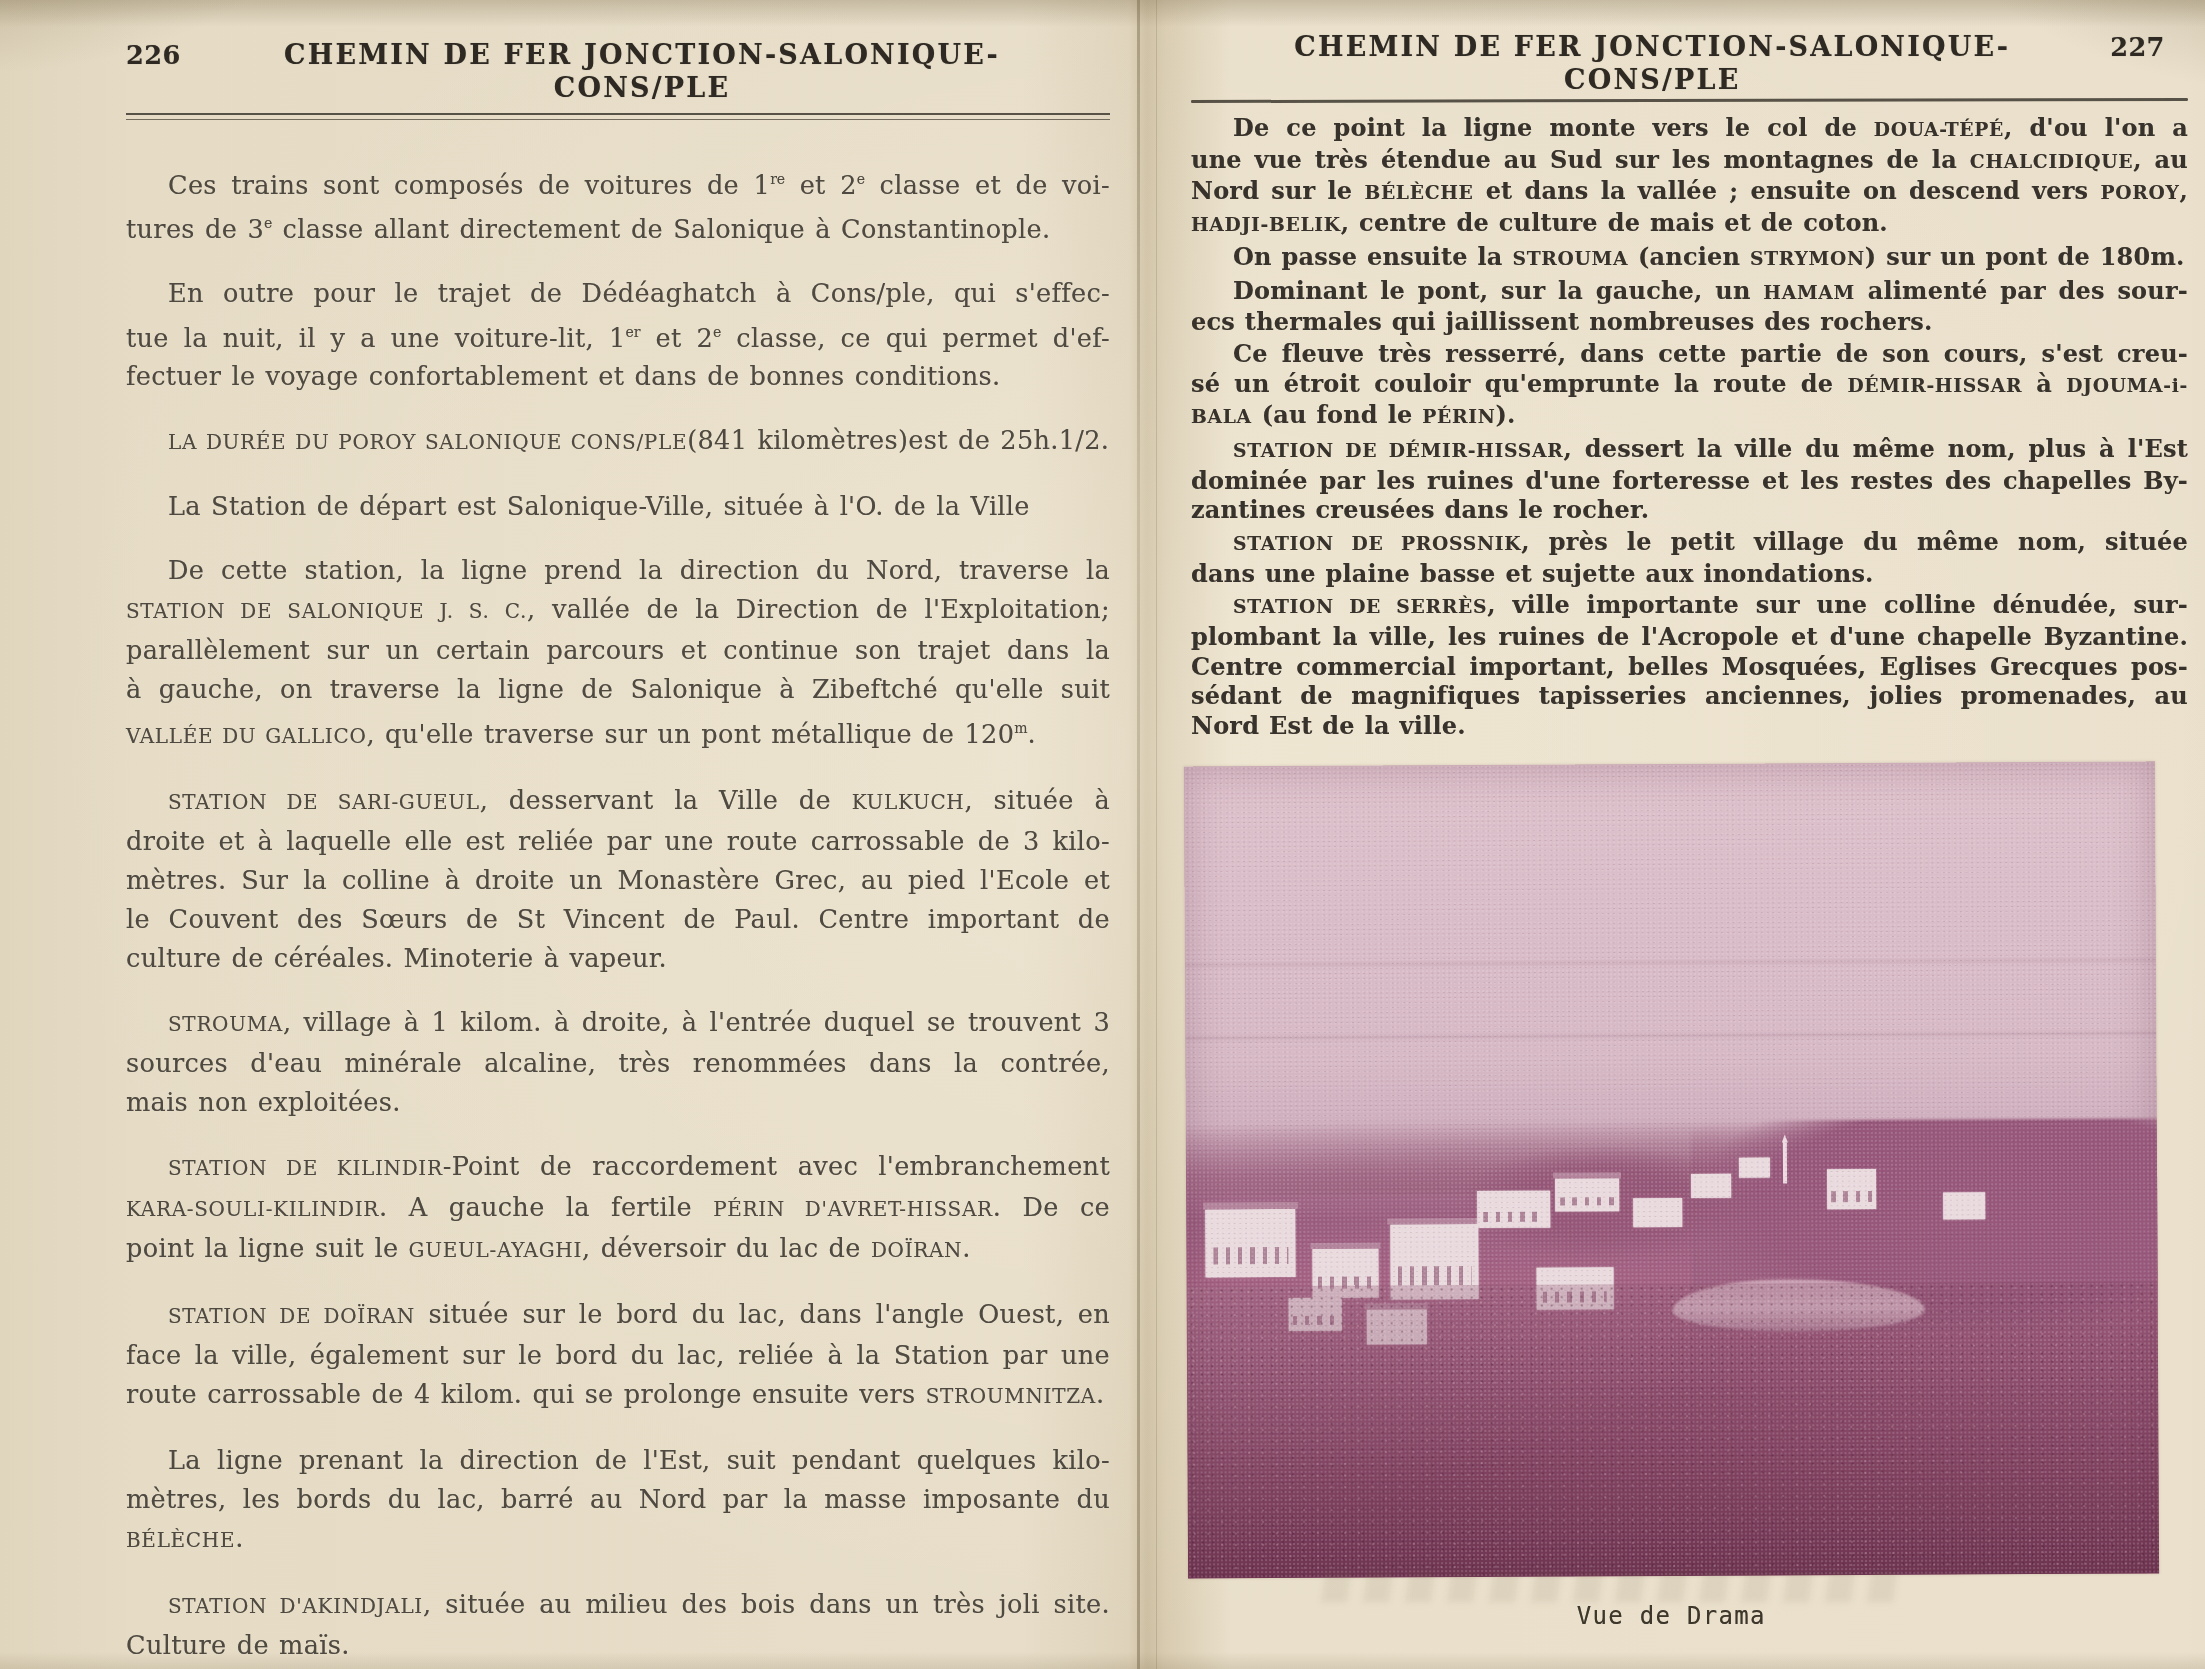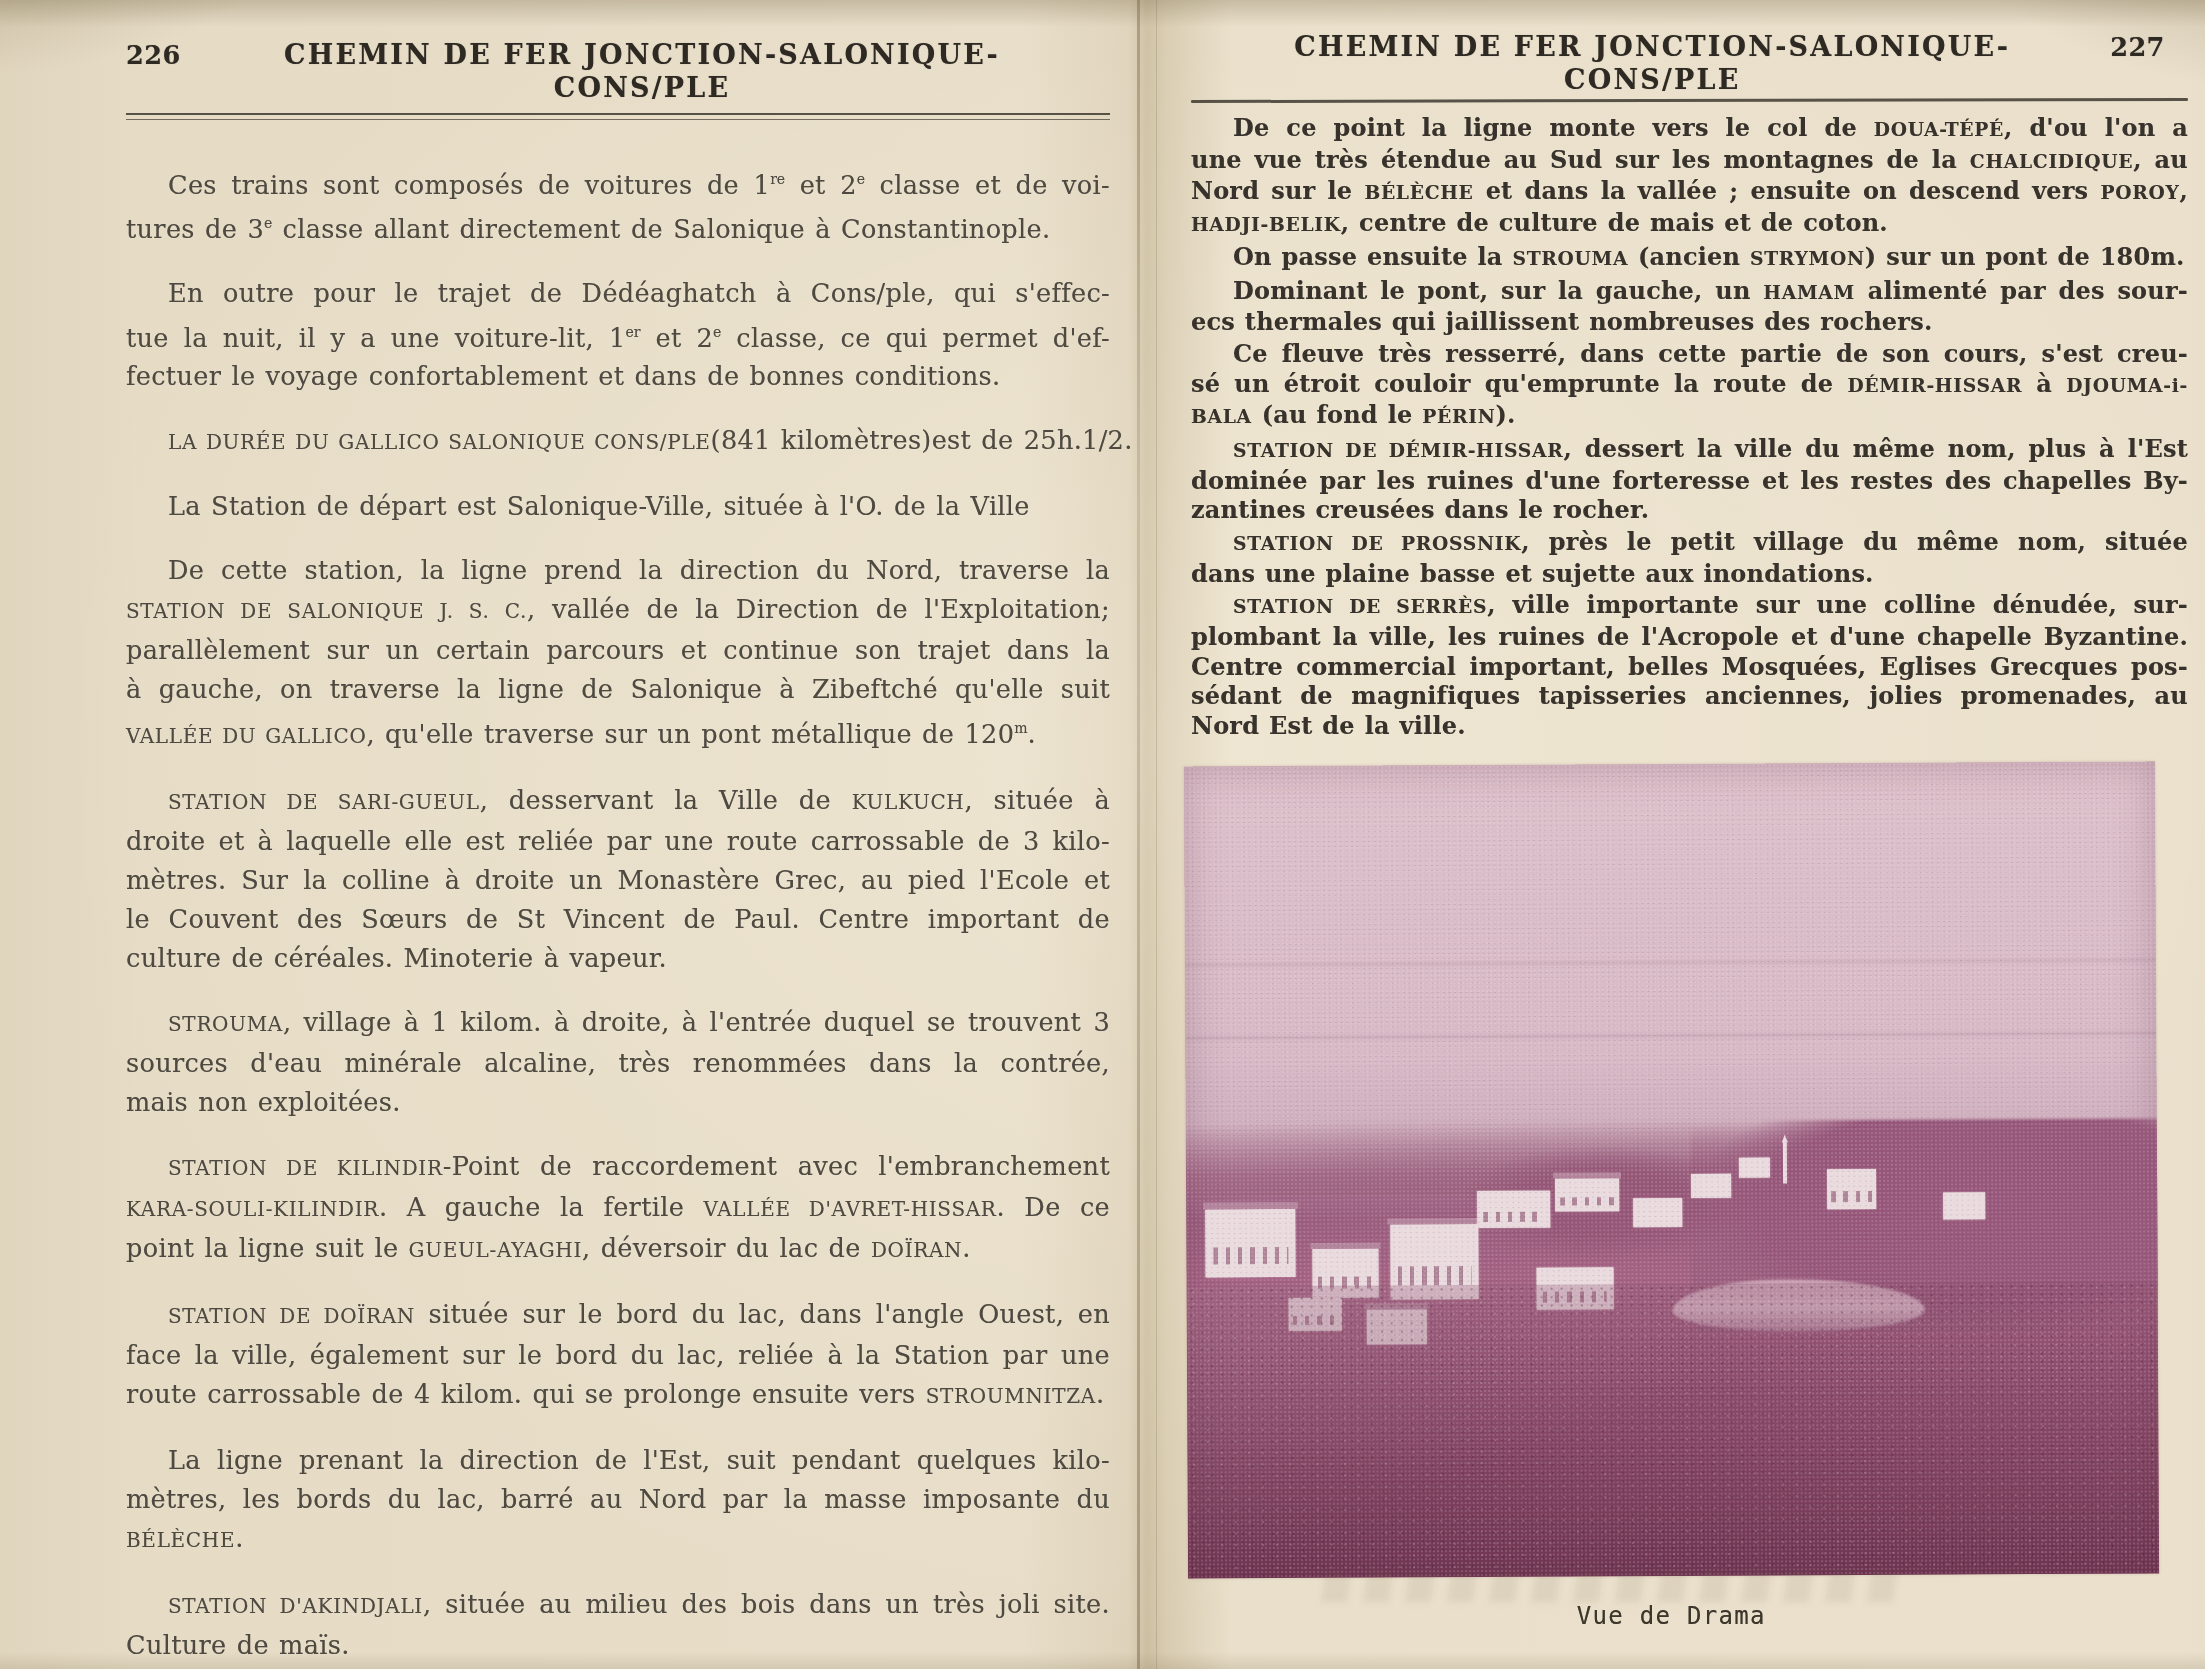--- a/index.html
+++ b/index.html
@@ -153,21 +153,21 @@
         <div class="para">
           <div class="line firstline"><span>Ces trains sont composés de voitures de 1</span><span class="sup">re</span><span> et 2</span><span class="sup">e</span><span> classe et de voi-</span></div>
           <div class="line lastline"><span>tures de 3</span><span class="sup">e</span><span> classe allant directement de Salonique à Constantinople.</span></div>
         </div>
         <div class="para">
           <div class="line firstline"><span>En outre pour le trajet de Dédéaghatch à Cons/ple, qui s'effec-</span></div>
           <div class="line"><span>tue la nuit, il y a une voiture-lit, 1</span><span class="sup">er</span><span> et 2</span><span class="sup">e</span><span> classe, ce qui permet d'ef-</span></div>
           <div class="line lastline"><span>fectuer le voyage confortablement et dans de bonnes conditions.</span></div>
         </div>
         <div class="para">
-          <div class="line firstline lastline"><span class="sc">LA DURÉE DU GALLICO SALONIQUE CONS/PLE</span><span>(841 kilomètres)est de 25h.1/2.</span></div>
+          <div class="line firstline lastline"><span class="sc">LA DURÉE DU POROY SALONIQUE CONS/PLE</span><span>(841 kilomètres)est de 25h.1/2.</span></div>
         </div>
         <div class="para">
           <div class="line firstline lastline"><span>La Station de départ est Salonique-Ville, située à l'O. de la Ville</span></div>
         </div>
         <div class="para">
           <div class="line firstline"><span>De cette station, la ligne prend la direction du Nord, traverse la</span></div>
           <div class="line"><span class="sc">STATION DE SALONIQUE J. S. C.</span><span>, vallée de la Direction de l'Exploitation;</span></div>
           <div class="line"><span>parallèlement sur un certain parcours et continue son trajet dans la</span></div>
           <div class="line"><span>à gauche, on traverse la ligne de Salonique à Zibeftché qu'elle suit</span></div>
           <div class="line lastline"><span class="sc">VALLÉE DU GALLICO</span><span>, qu'elle traverse sur un pont métallique de 120</span><span class="sup">m</span><span>.</span></div>
@@ -179,21 +179,21 @@
           <div class="line"><span>le Couvent des Sœurs de St Vincent de Paul. Centre important de</span></div>
           <div class="line lastline"><span>culture de céréales. Minoterie à vapeur.</span></div>
         </div>
         <div class="para">
           <div class="line firstline"><span class="sc">STROUMA</span><span>, village à 1 kilom. à droite, à l'entrée duquel se trouvent 3</span></div>
           <div class="line"><span>sources d'eau minérale alcaline, très renommées dans la contrée,</span></div>
           <div class="line lastline"><span>mais non exploitées.</span></div>
         </div>
         <div class="para">
           <div class="line firstline"><span class="sc">STATION DE KILINDIR</span><span>-Point de raccordement avec l'embranchement</span></div>
-          <div class="line"><span class="sc">KARA-SOULI-KILINDIR</span><span>. A gauche la fertile </span><span class="sc">VALLÉE D'AVRET-HISSAR</span><span>. De ce</span></div>
+          <div class="line"><span class="sc">KARA-SOULI-KILINDIR</span><span>. A gauche la fertile </span><span class="sc">PÉRIN D'AVRET-HISSAR</span><span>. De ce</span></div>
           <div class="line lastline"><span>point la ligne suit le </span><span class="sc">GUEUL-AYAGHI</span><span>, déversoir du lac de </span><span class="sc">DOÏRAN</span><span>.</span></div>
         </div>
         <div class="para">
           <div class="line firstline"><span class="sc">STATION DE DOÏRAN</span><span> située sur le bord du lac, dans l'angle Ouest, en</span></div>
           <div class="line"><span>face la ville, également sur le bord du lac, reliée à la Station par une</span></div>
           <div class="line lastline"><span>route carrossable de 4 kilom. qui se prolonge ensuite vers </span><span class="sc">STROUMNITZA</span><span>.</span></div>
         </div>
         <div class="para">
           <div class="line firstline"><span>La ligne prenant la direction de l'Est, suit pendant quelques kilo-</span></div>
           <div class="line"><span>mètres, les bords du lac, barré au Nord par la masse imposante du</span></div>

